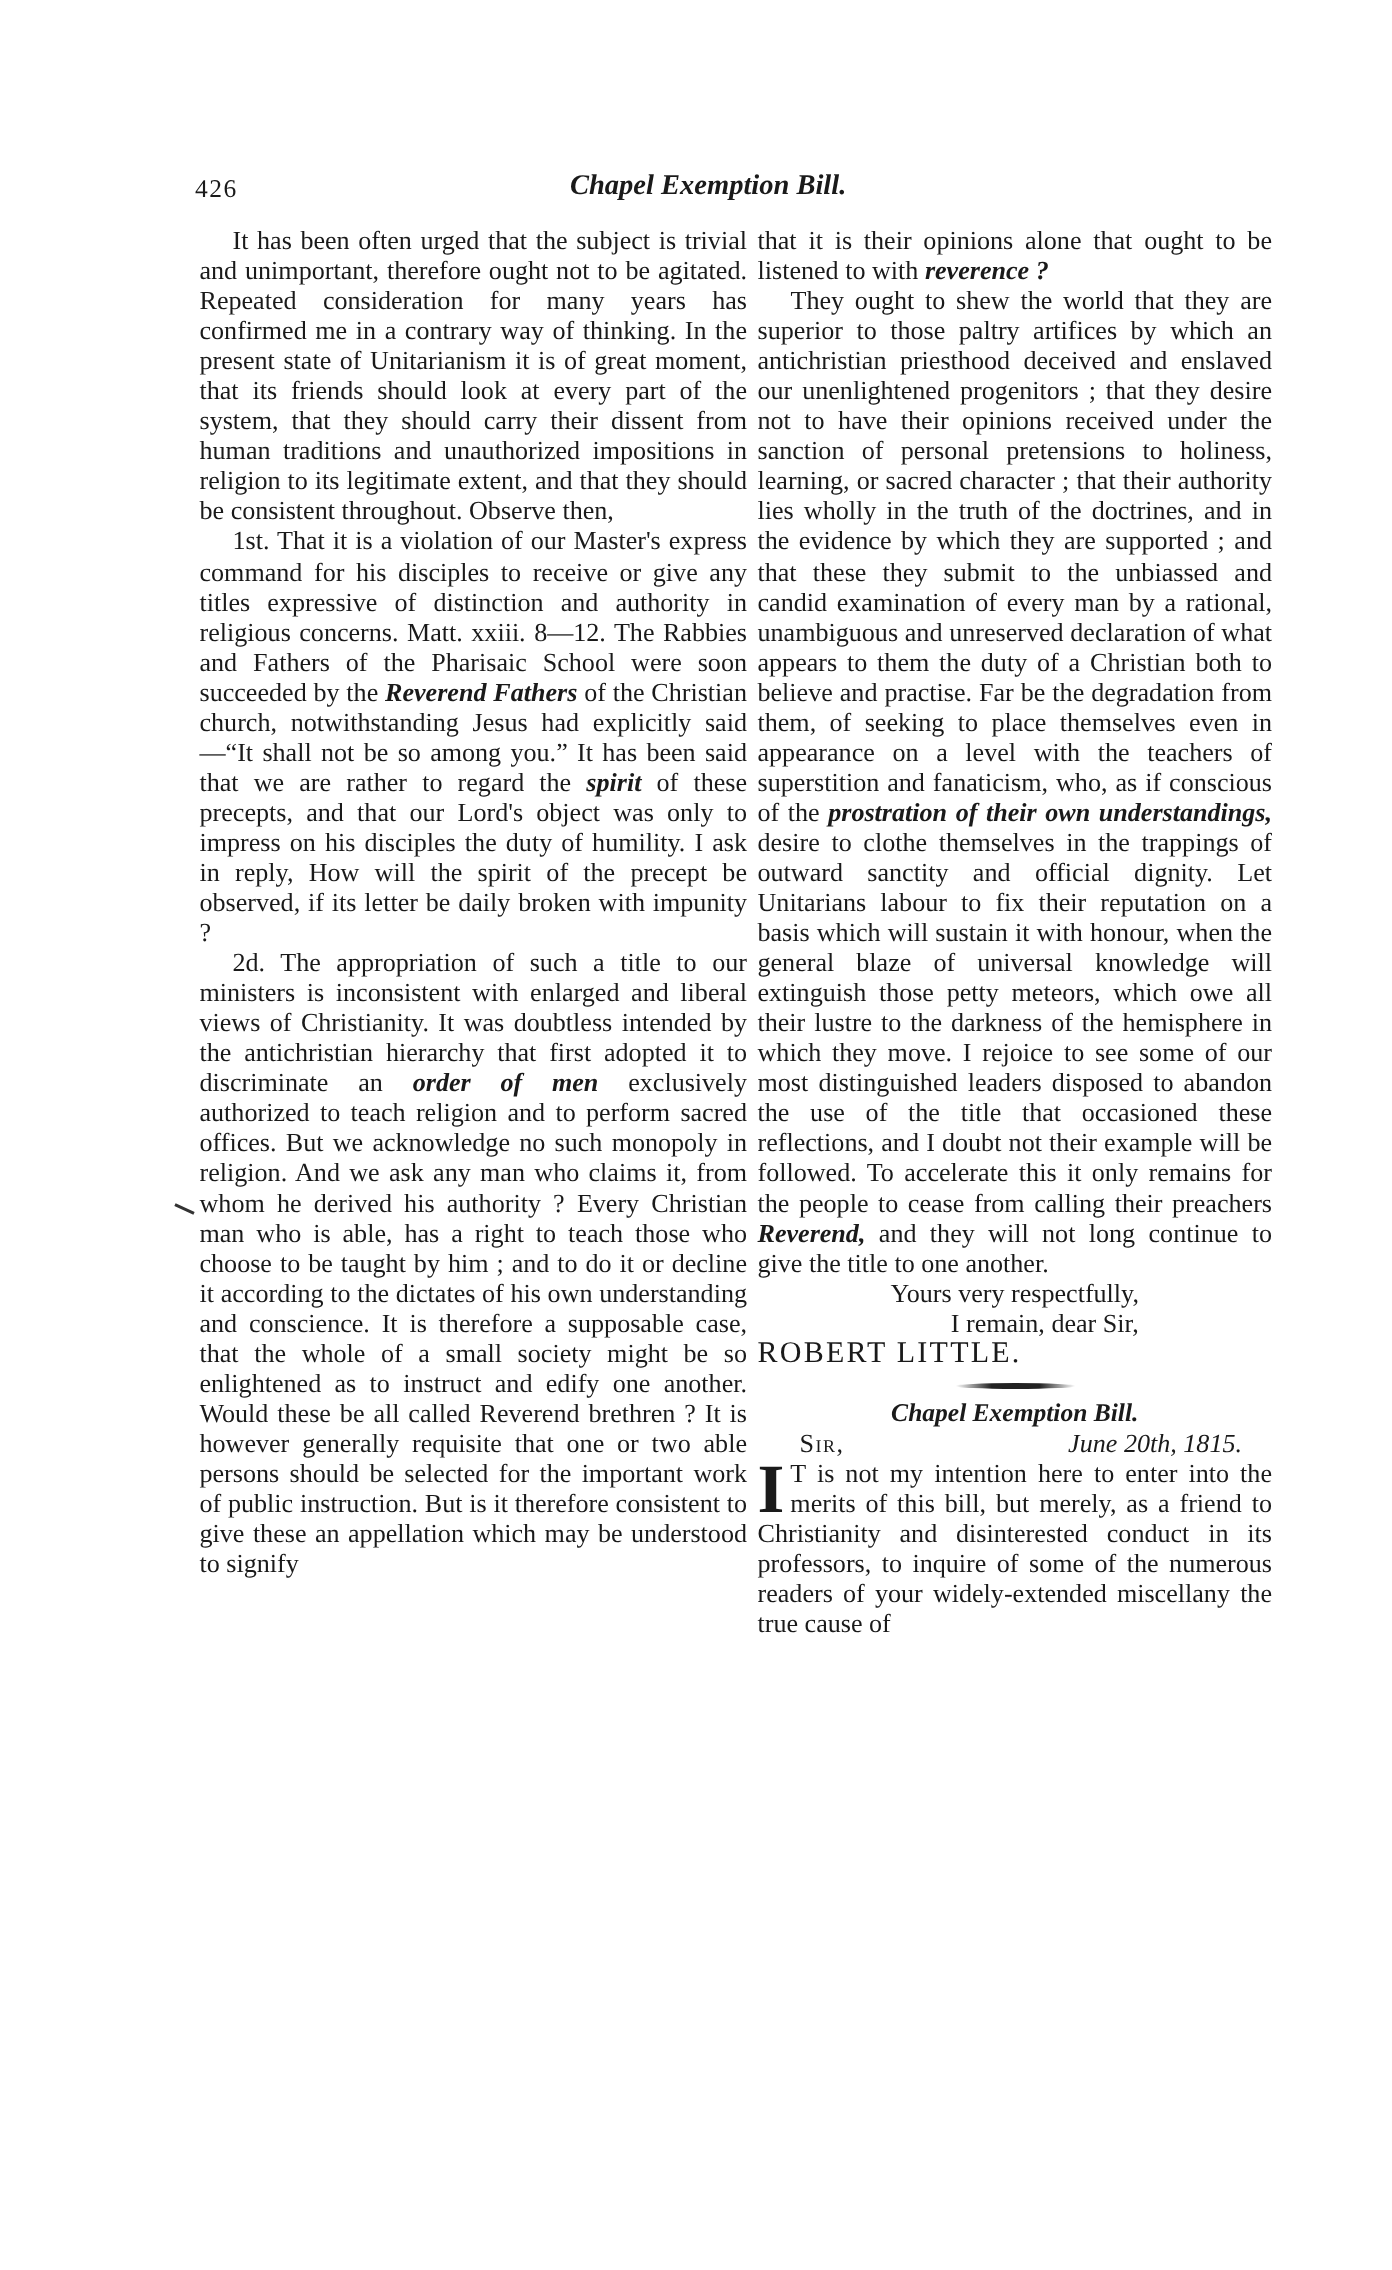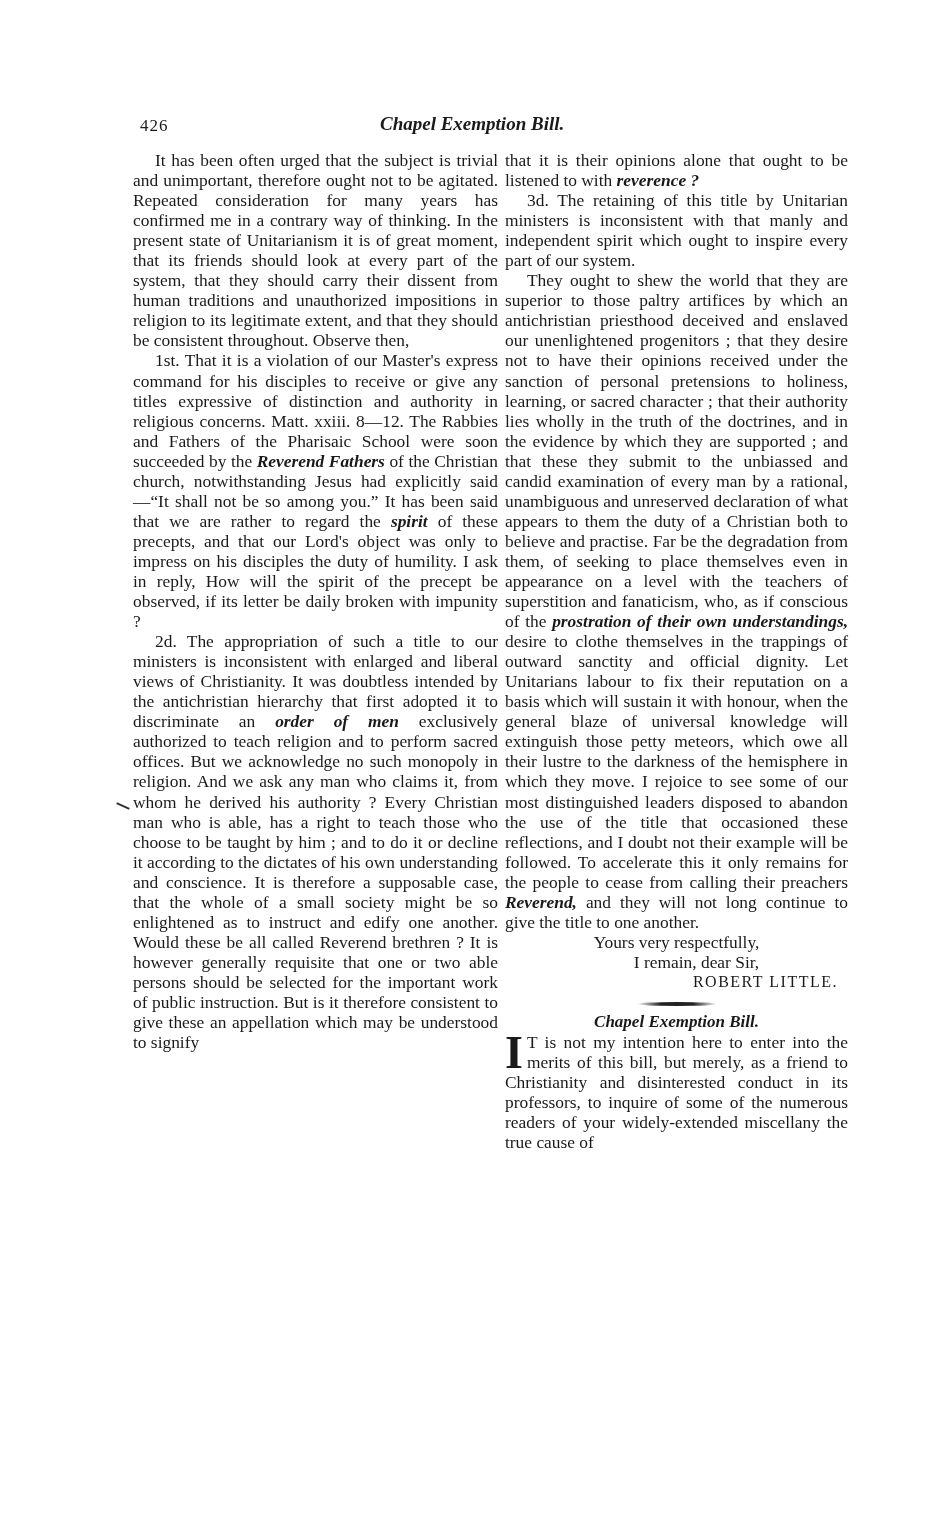--- a/index.html
+++ b/index.html
@@ -1,30 +1,30 @@
 <!DOCTYPE html>
 <html><head>
 <meta charset="utf-8">
 <style>
   html, body { margin:0; padding:0; background:#ffffff; }
   body { width:928px; height:1513px; position:relative; overflow:hidden;
          font-family:"Liberation Serif","DejaVu Serif",serif; color:#1a1a1a; }
-  .page-number { position:absolute; left:140px; top:116px; font-size:17px; letter-spacing:1px; }
+  .page-number { position:absolute; left:130px; top:116px; font-size:17px; letter-spacing:1px; }
   .running-head { position:absolute; left:380px; top:113px; font-size:19px; font-style:italic; font-weight:bold; }
   .col { position:absolute; top:150px; font-size:17.4px; line-height:20.05px; text-align:justify; }
   .col.left { left:133px; width:365px; }
   .col.right { left:505px; width:343px; }
   .col p { margin:0; }
   .col p.indent { text-indent:22px; }
   .it { font-style:italic; }
   .bi { font-style:italic; font-weight:bold; }
   .closing { text-align:center; margin:0; }
   .closing.c1 { padding-left:40px; }
   .closing.c2 { padding-left:0px; }
-  .signature { text-align:right; padding-right:10px; letter-spacing:1.5px; font-size:16px; margin:0; }
+  .signature { text-align:left; padding-right:10px; letter-spacing:1.5px; font-size:20px; margin:0; }
   .divider { width:80px; height:4px; margin:10px auto 6px auto; background:linear-gradient(90deg, transparent, #222 30%, #222 70%, transparent); border-radius:50%; }
   .article-title { text-align:center; font-style:italic; font-weight:bold; margin:0; font-size:17px; }
   .salutation { display:flex; justify-content:space-between; padding:0 20px 0 28px; margin:0; }
   .salutation .sir { font-variant:small-caps; letter-spacing:1px; }
   .dropcap-para { margin:0; }
   .dropcap { float:left; font-size:46px; line-height:38px; font-weight:bold; margin:2px 4px 0 0; }
   .margin-mark { position:absolute; left:116px; top:805px; width:14px; height:2px; background:#333; transform:rotate(25deg); }
 </style>
 </head>
 <body>
@@ -35,21 +35,24 @@
 <div class="margin-mark"></div>
 
 <div class="col left">
   <p class="indent">It has been often urged that the subject is trivial and unimportant, therefore ought not to be agitated. Repeated consideration for many years has confirmed me in a contrary way of thinking. In the present state of Unitarianism it is of great moment, that its friends should look at every part of the system, that they should carry their dissent from human traditions and unauthorized impositions in religion to its legitimate extent, and that they should be consistent throughout. Observe then,</p>
   <p class="indent"><span>1st. That it is a violation of our Master's express command for his disciples to receive or give any titles expressive of distinction and authority in religious concerns. Matt. xxiii. 8—12. The Rabbies and Fathers of the Pharisaic School were soon succeeded by the </span><span class="bi">Reverend Fathers</span><span> of the Christian church, notwithstanding Jesus had explicitly said—“It shall not be so among you.” It has been said that we are rather to regard the </span><span class="bi">spirit</span><span> of these precepts, and that our Lord's object was only to impress on his disciples the duty of humility. I ask in reply, How will the spirit of the precept be observed, if its letter be daily broken with impunity ?</span></p>
   <p class="indent"><span>2d. The appropriation of such a title to our ministers is inconsistent with enlarged and liberal views of Christianity. It was doubtless intended by the antichristian hierarchy that first adopted it to discriminate an </span><span class="bi">order of men</span><span> exclusively authorized to teach religion and to perform sacred offices. But we acknowledge no such monopoly in religion. And we ask any man who claims it, from whom he derived his authority ? Every Christian man who is able, has a right to teach those who choose to be taught by him ; and to do it or decline it according to the dictates of his own understanding and conscience. It is therefore a supposable case, that the whole of a small society might be so enlightened as to instruct and edify one another. Would these be all called Reverend brethren ? It is however generally requisite that one or two able persons should be selected for the important work of public instruction. But is it therefore consistent to give these an appellation which may be understood to signify</span></p>
 </div>
 
 <div class="col right">
   <p><span>that it is their opinions alone that ought to be listened to with </span><span class="bi">reverence ?</span></p>
-  <p class="indent">3d. The retaining of this title by Unitarian ministers is inconsistent with that manly and independent spirit which ought to inspire every part of our system.</p>
   <p class="indent"><span>They ought to shew the world that they are superior to those paltry artifices by which an antichristian priesthood deceived and enslaved our unenlightened progenitors ; that they desire not to have their opinions received under the sanction of personal pretensions to holiness, learning, or sacred character ; that their authority lies wholly in the truth of the doctrines, and in the evidence by which they are supported ; and that these they submit to the unbiassed and candid examination of every man by a rational, unambiguous and unreserved declaration of what appears to them the duty of a Christian both to believe and practise. Far be the degradation from them, of seeking to place themselves even in appearance on a level with the teachers of superstition and fanaticism, who, as if conscious of the </span><span class="bi">prostration of their own understandings,</span><span> desire to clothe themselves in the trappings of outward sanctity and official dignity. Let Unitarians labour to fix their reputation on a basis which will sustain it with honour, when the general blaze of universal knowledge will extinguish those petty meteors, which owe all their lustre to the darkness of the hemisphere in which they move. I rejoice to see some of our most distinguished leaders disposed to abandon the use of the title that occasioned these reflections, and I doubt not their example will be followed. To accelerate this it only remains for the people to cease from calling their preachers </span><span class="bi">Reverend,</span><span> and they will not long continue to give the title to one another.</span></p>
   <p class="closing c2">Yours very respectfully,</p>
   <p class="closing c1">I remain, dear Sir,</p>
   <p class="signature">ROBERT LITTLE.</p>
   <div class="divider"></div>
   <p class="article-title">Chapel Exemption Bill.</p>
+  <p class="salutation">
+      <span class="sir">Sir,</span>
+      <span class="it">June 20th, 1815.</span>
+    </p>
   <p class="dropcap-para"><span class="dropcap">I</span><span>T is not my intention here to enter into the merits of this bill, but merely, as a friend to Christianity and disinterested conduct in its professors, to inquire of some of the numerous readers of your widely-extended miscellany the true cause of</span></p>
 </div>
 
 </body></html>

